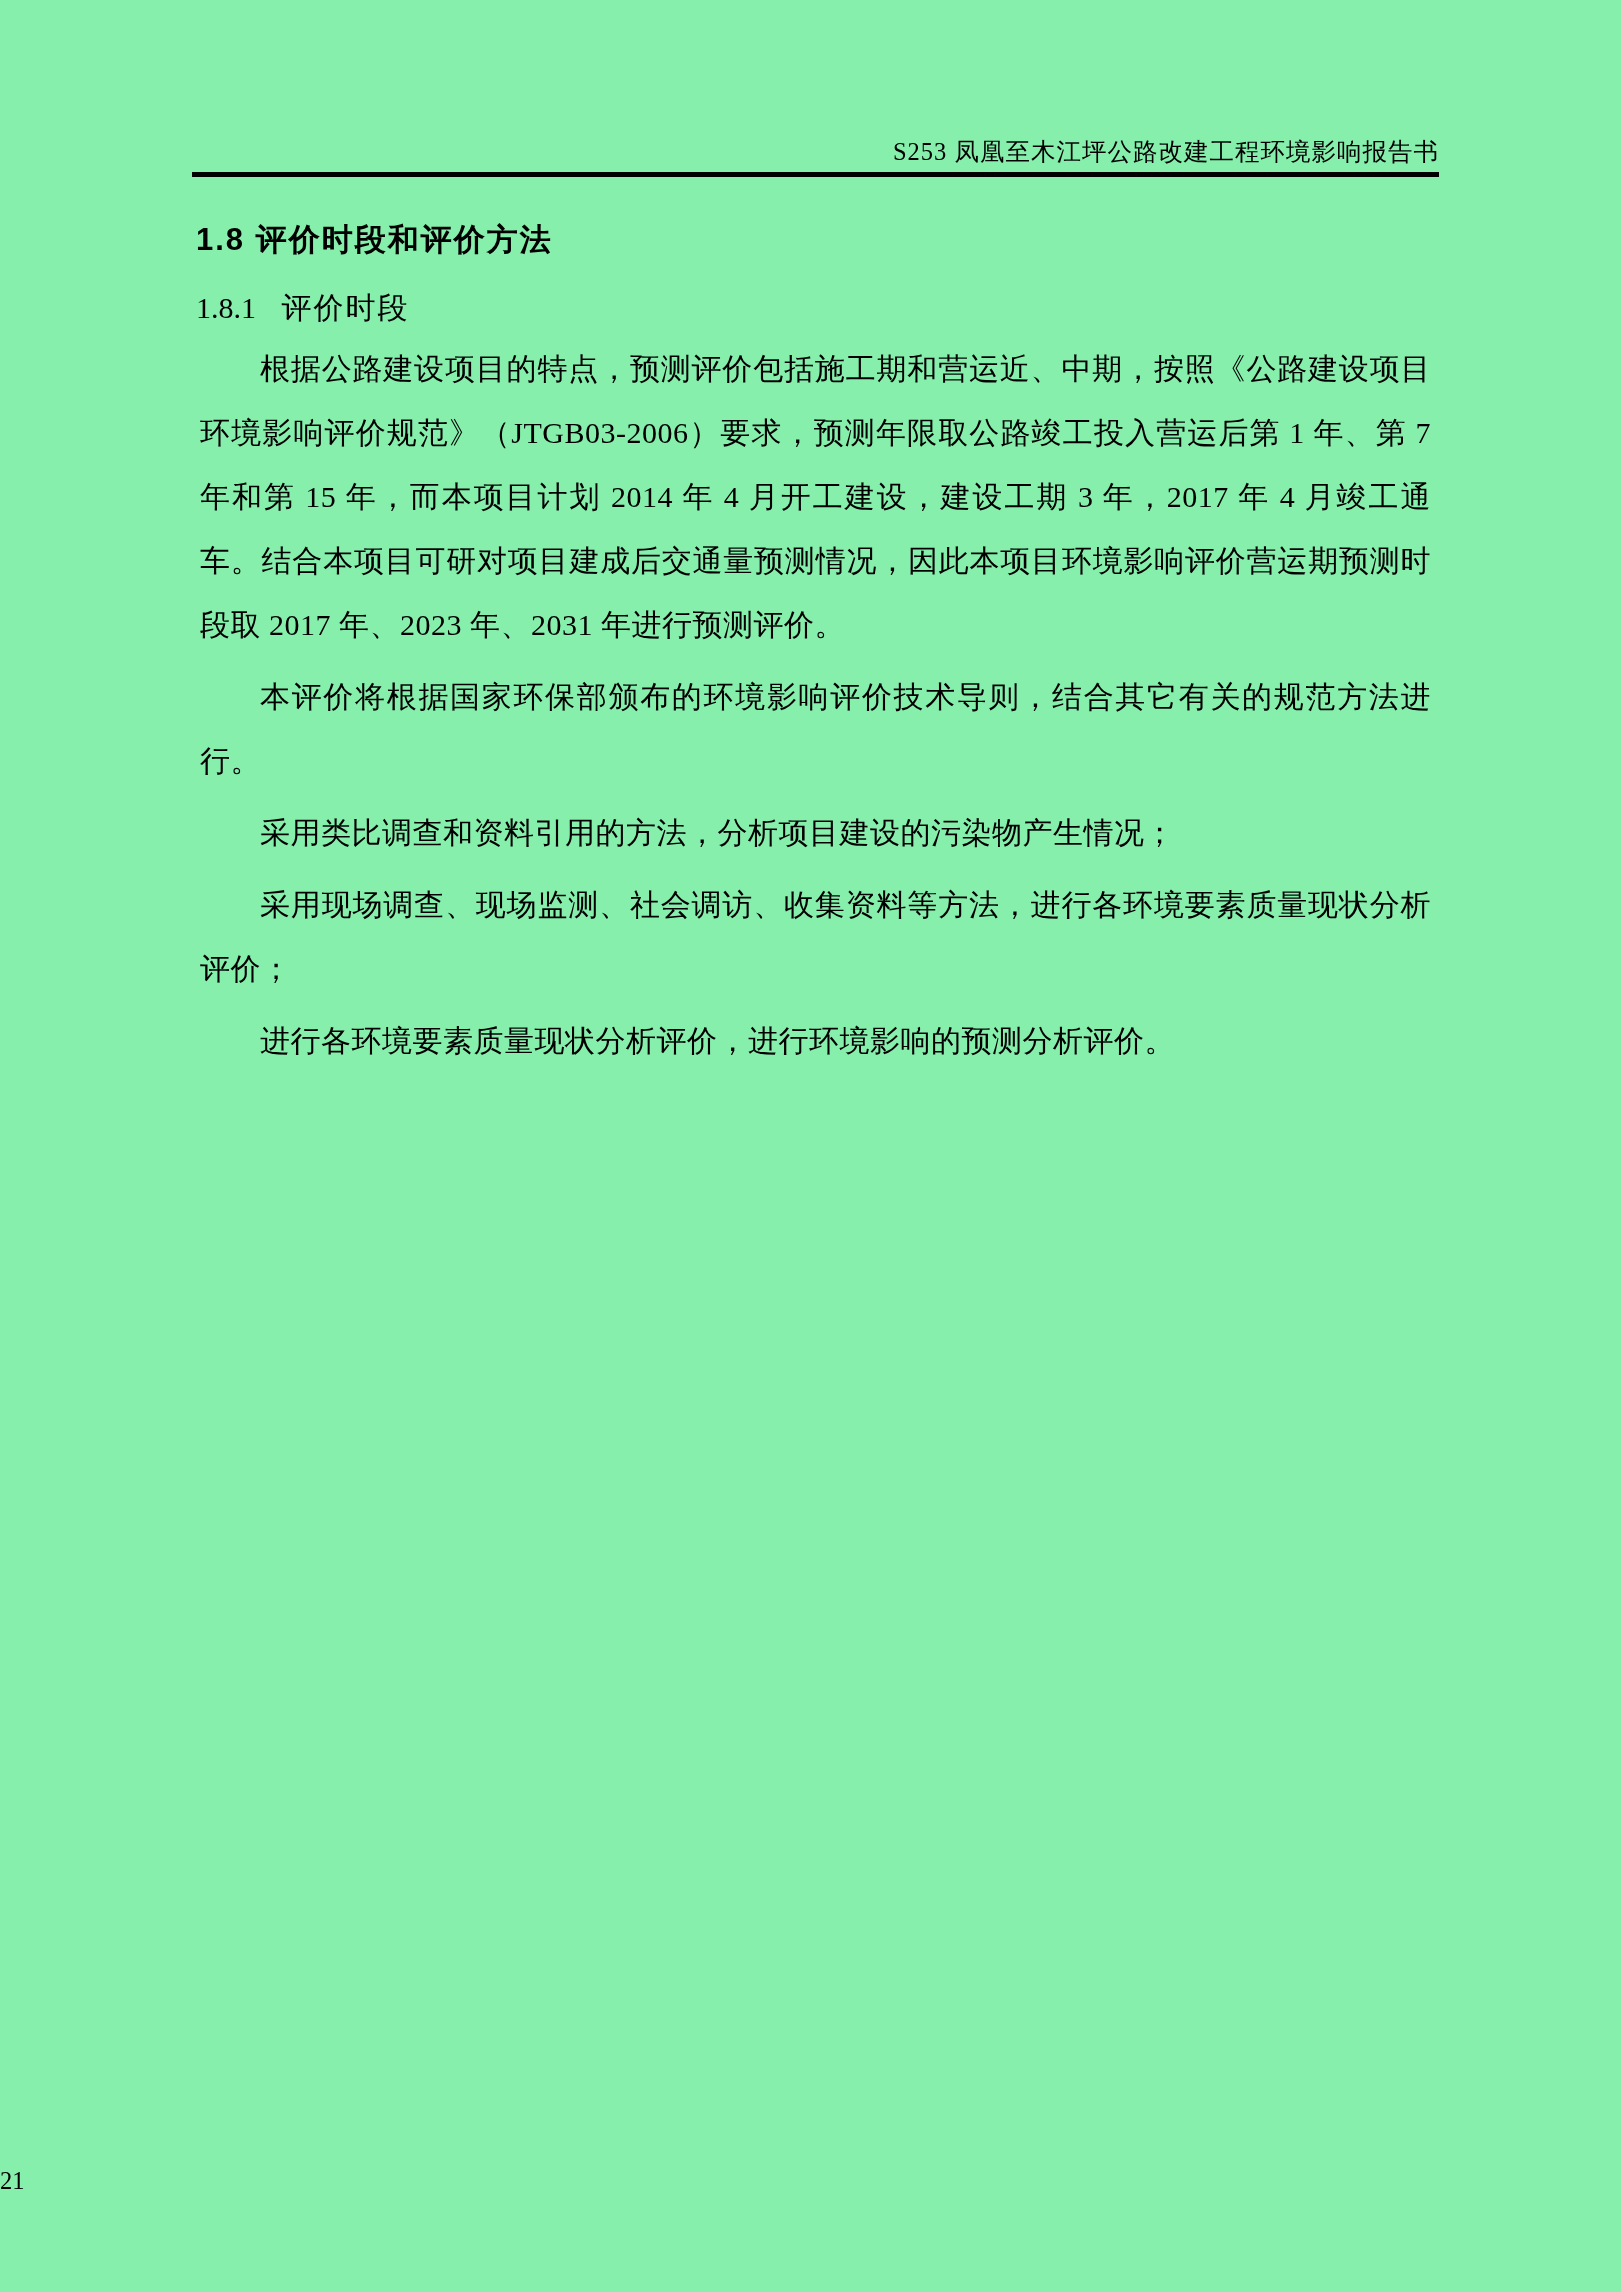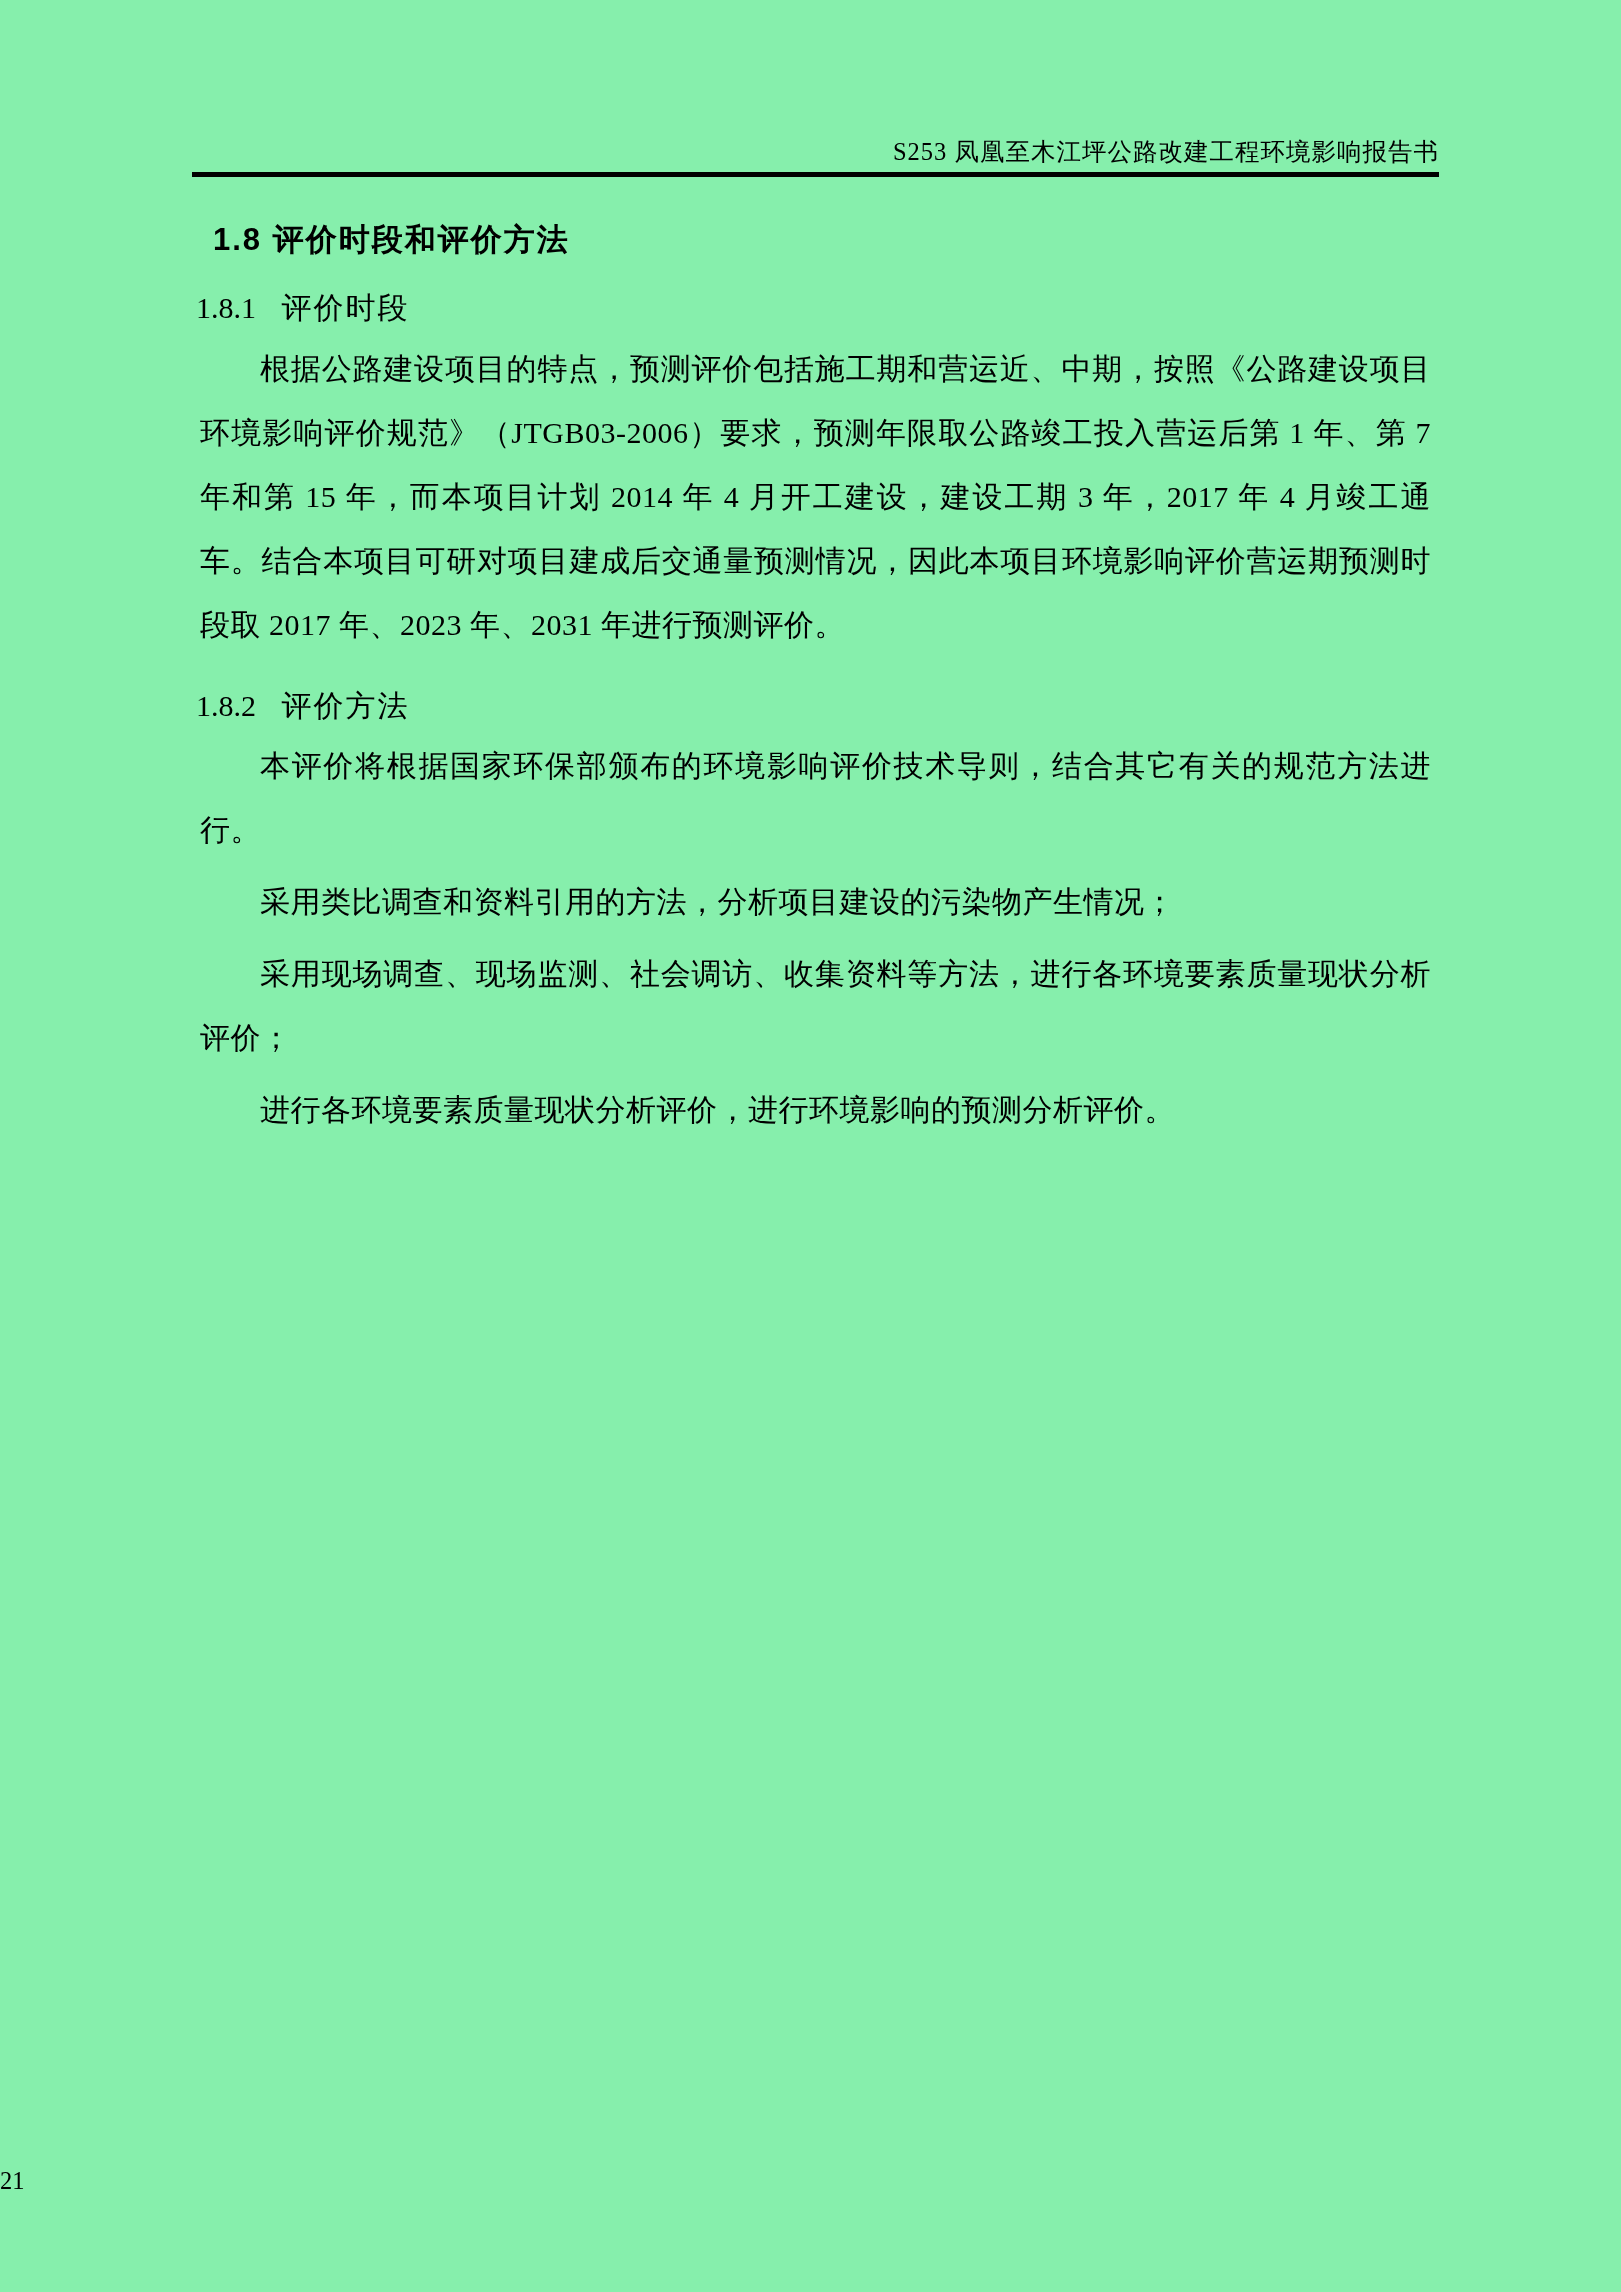--- a/index.html
+++ b/index.html
@@ -26,21 +26,21 @@
     padding-top: 137px;
     padding-bottom: 5.9px;
     border-bottom: 5.9px solid #000000;
     text-align: right;
     font-size: 24.5px;
     line-height: 29px;
     letter-spacing: 1px;
     color: #000000;
   }
   .h1 {
-    margin: 43px 0 0 21px;
+    margin: 43px 0 0 4px;
     font-family: "Liberation Sans", "DejaVu Sans", sans-serif;
     font-weight: bold;
     font-size: 31px;
     line-height: 39px;
     letter-spacing: 2px;
     color: #000000;
   }
   .h2 {
     margin: 29px 0 9.8px 3.9px;
     font-family: "Liberation Serif", "DejaVu Serif", serif;
@@ -83,23 +83,20 @@
     </div>
 
     <div class="h1">1.8  评价时段和评价方法</div>
 
     <div class="h2">
       <span class="num">1.8.1</span><span>评价时段</span>
     </div>
 
     <p class="para">根据公路建设项目的特点，预测评价包括施工期和营运近、中期，按照《公路建设项目环境影响评价规范》（JTGB03-2006）要求，预测年限取公路竣工投入营运后第 1 年、第 7 年和第 15 年，而本项目计划 2014 年 4 月开工建设，建设工期 3 年，2017 年 4 月竣工通车。结合本项目可研对项目建成后交通量预测情况，因此本项目环境影响评价营运期预测时段取 2017 年、2023 年、2031 年进行预测评价。</p>
 
-    <div class="h2">
-      <span class="num">1.8.2</span><span>评价方法</span>
-    </div>
 
     <p class="para">本评价将根据国家环保部颁布的环境影响评价技术导则，结合其它有关的规范方法进行。</p>
     <p class="para">采用类比调查和资料引用的方法，分析项目建设的污染物产生情况；</p>
     <p class="para">采用现场调查、现场监测、社会调访、收集资料等方法，进行各环境要素质量现状分析评价；</p>
     <p class="para">进行各环境要素质量现状分析评价，进行环境影响的预测分析评价。</p>
 
   </div>
 
   <div class="footer">
     <span>21</span>

